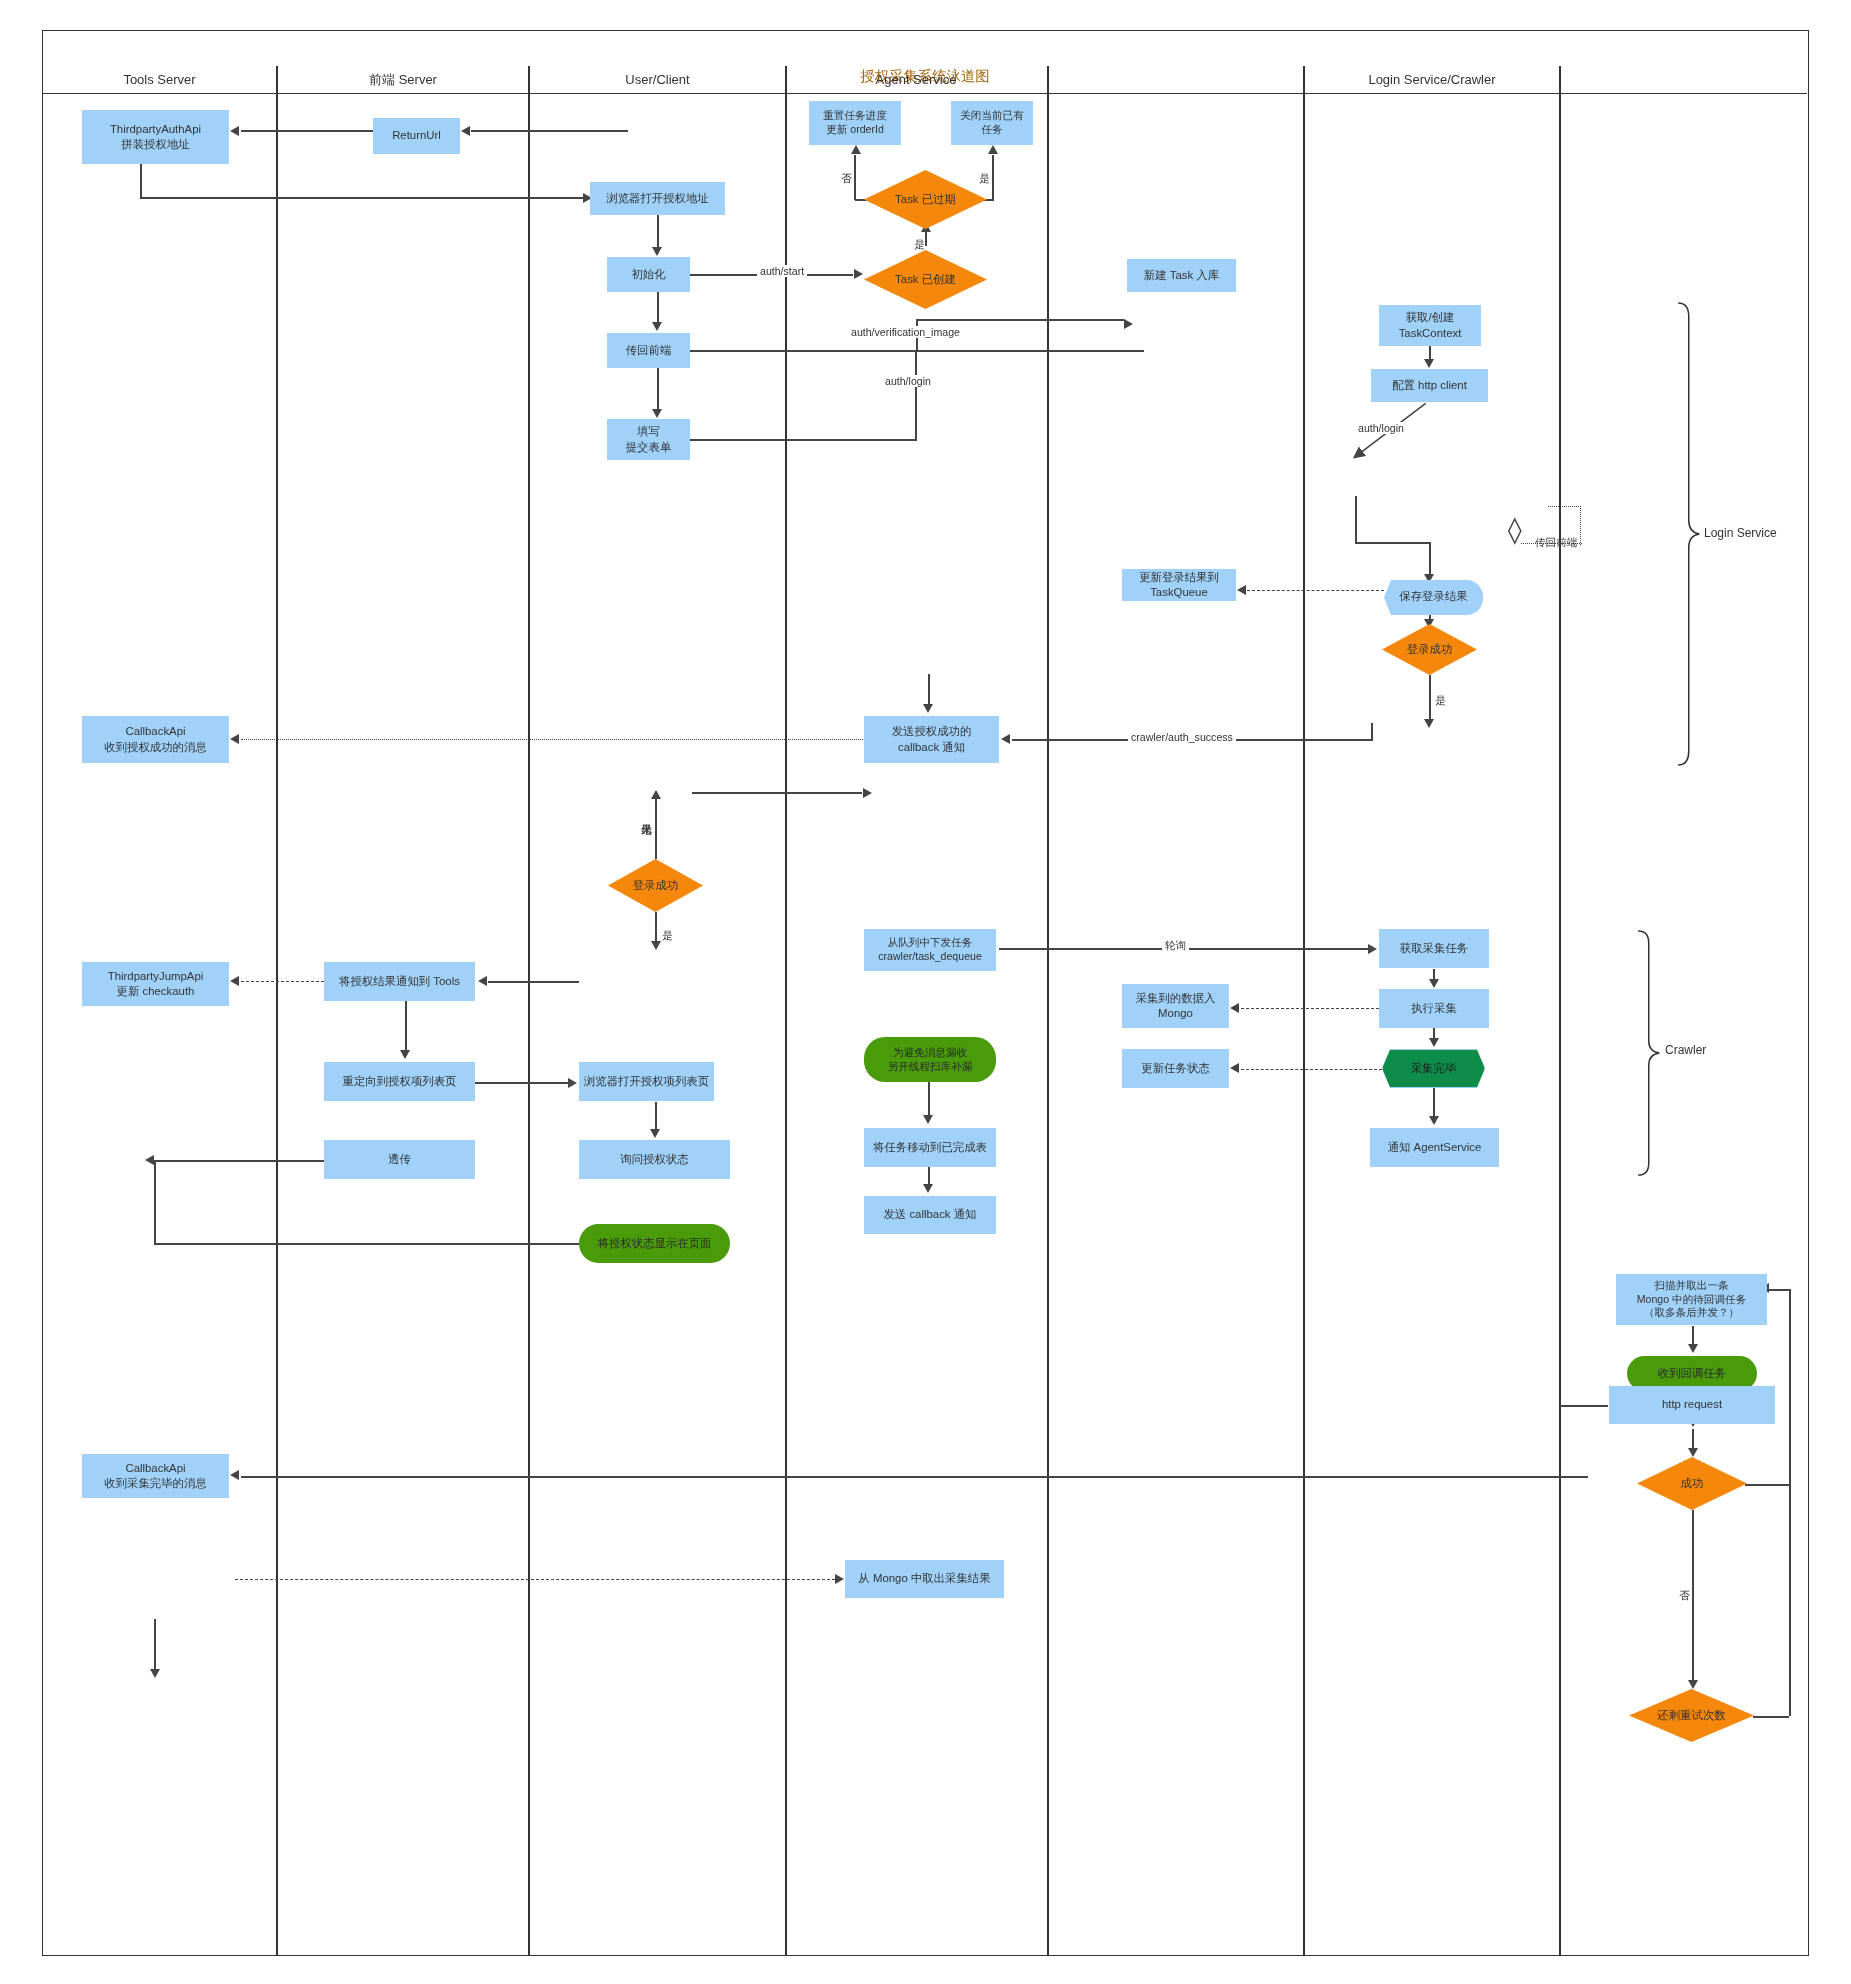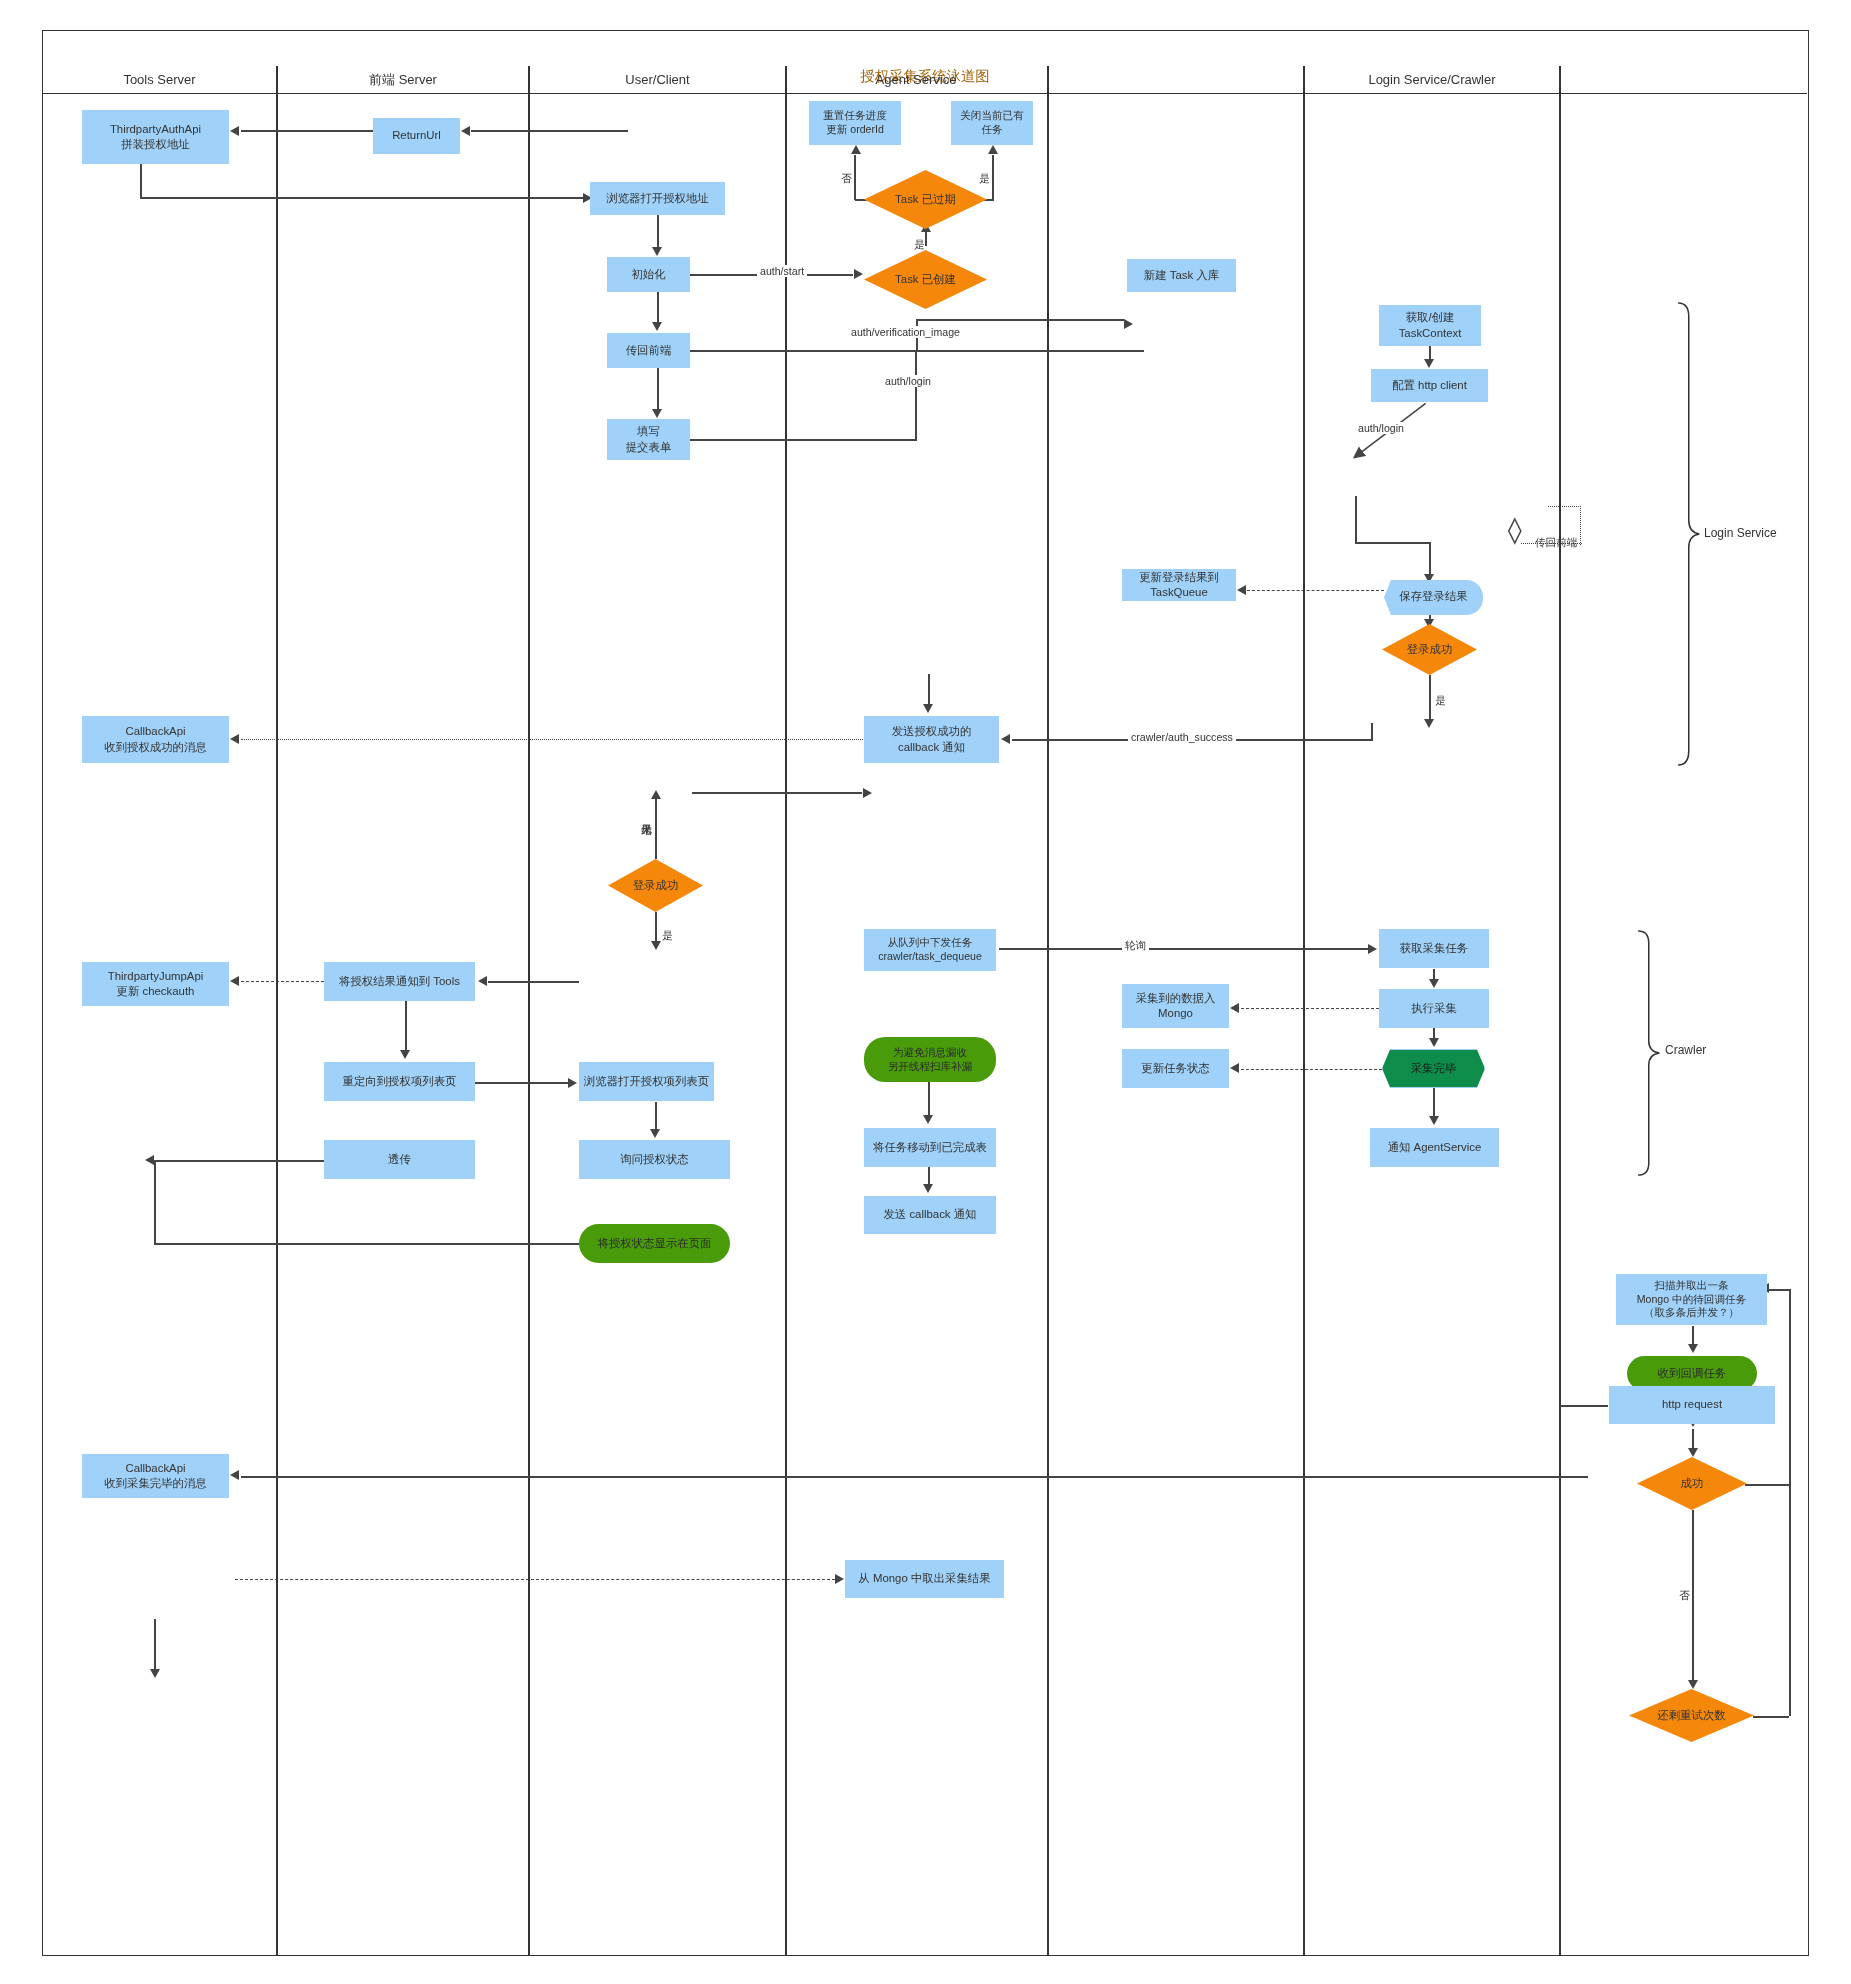--- a/index.html
+++ b/index.html
@@ -238,21 +238,21 @@
 
   <div class="ln lnv" style="left:655px;top:912px;height:32px;"></div>
   <div class="arr arr-d" style="left:651px;top:941px;"></div>
   <div class="elab-v" style="left:661px;top:922px;">是</div>
 
   <div class="node n-proc" style="left:864px;top:929px;width:132px;height:42px;font-size:10.6px;">从队列中下发任务
 crawler/task_dequeue</div>
   <div class="node n-proc" style="left:1379px;top:929px;width:110px;height:39px;">获取采集任务</div>
   <div class="ln lnh" style="left:999px;top:948px;width:369px;"></div>
   <div class="arr arr-r" style="left:1368px;top:944px;"></div>
-  <div class="elab" style="left:1122px;top:939px;">轮询</div>
+  <div class="elab" style="left:1162px;top:939px;">轮询</div>
 
   <div class="node n-proc" style="left:324px;top:962px;width:151px;height:39px;">将授权结果通知到 Tools</div>
   <div class="node n-proc" style="left:82px;top:962px;width:147px;height:44px;">ThirdpartyJumpApi
 更新 checkauth</div>
   <div class="dsh-h" style="left:241px;top:981px;width:83px;"></div>
   <div class="arr arr-l" style="left:230px;top:976px;"></div>
   <div class="ln lnh" style="left:488px;top:981px;width:91px;"></div>
   <div class="arr arr-l" style="left:478px;top:976px;"></div>
 
   <div class="node n-proc" style="left:1379px;top:989px;width:110px;height:39px;">执行采集</div>

